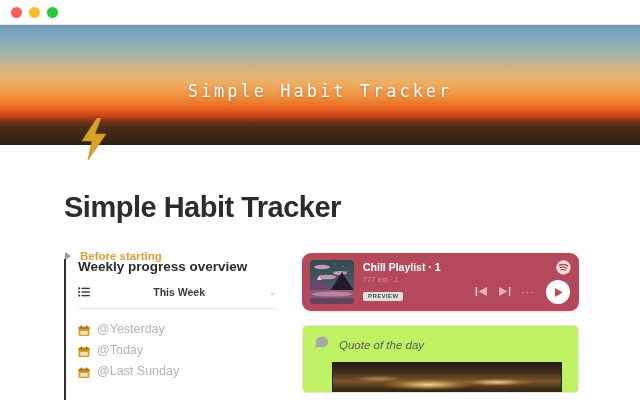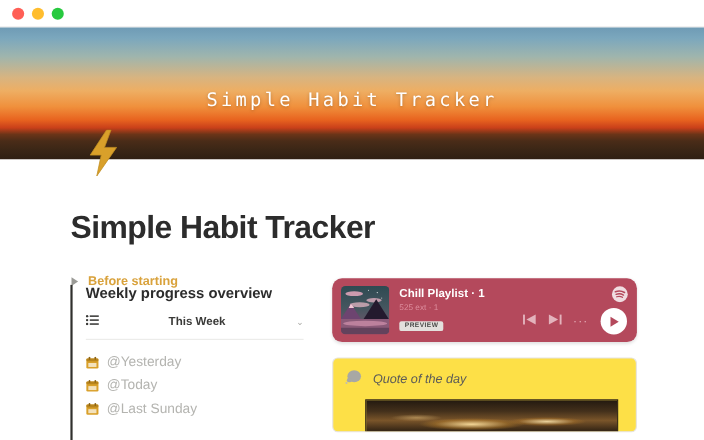--- a/index.html
+++ b/index.html
@@ -225,21 +225,21 @@
     top: 7px; right: 8px;
     width: 15px; height: 15px;
   }
 
   
   .quote-card {
     margin-top: 14px;
     width: 277px; height: 68px;
     border: 1px solid #e6e4e1;
     border-radius: 5px;
-    background: #fde047;
+    background: #bef264;
     padding: 9px 10px 0 10px;
     overflow: hidden;
   }
   .quote-head {
     display: flex; align-items: center; gap: 9px;
   }
   .quote-label {
     font-size: 11.5px;
     font-style: italic;
     color: #5b5b58;
@@ -378,21 +378,21 @@
             <polygon points="9,16 12,20 7,20" fill="#f2c6d4"></polygon>
             <polygon points="20,31 32,12 44,31" fill="#241a2e"></polygon>
             <rect y="30" width="44" height="14" fill="#8a5a78"></rect>
             <ellipse cx="22" cy="34" rx="20" ry="2.5" fill="#e6a3bb" opacity="0.55"></ellipse>
             <rect y="38" width="44" height="6" fill="#3c2a40" opacity="0.5"></rect>
           </svg>
         </div>
 
         <div class="music-meta">
           <div class="track-name">Chill Playlist · 1</div>
-          <div class="track-sub">525 ext · 1</div>
+          <div class="track-sub">777 ext · 1</div>
           <span class="preview-badge">PREVIEW</span>
         </div>
 
         <div class="spotify-logo">
           <svg viewBox="0 0 15 15" width="15" height="15">
             <circle cx="7.5" cy="7.5" r="7.2" fill="#f0dde1"></circle>
             <path d="M3.4 5.2c2.6-0.9 6-0.7 8.3 0.7" stroke="#b4495c" stroke-width="1.5" fill="none" stroke-linecap="round"></path>
             <path d="M4.1 7.6c2.1-0.7 4.8-0.5 6.7 0.6" stroke="#b4495c" stroke-width="1.3" fill="none" stroke-linecap="round"></path>
             <path d="M4.6 9.8c1.7-0.5 3.8-0.4 5.3 0.5" stroke="#b4495c" stroke-width="1.1" fill="none" stroke-linecap="round"></path>
           </svg>

